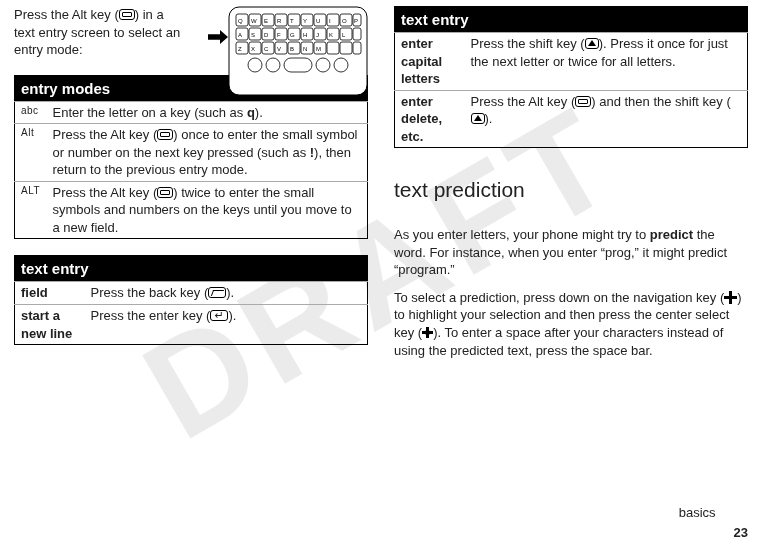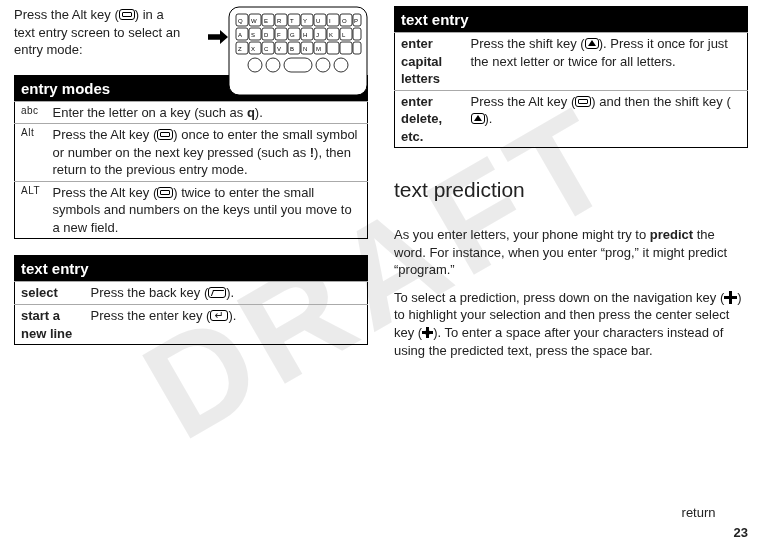--- a/index.html
+++ b/index.html
@@ -292,21 +292,21 @@
       </tr>
     </tbody>
       </table>
 
     <table class="box">
       <tbody>
           <tr>
             <th colspan="2">text entry</th>
           </tr>
       <tr>
-        <td class="action">select</td>
+        <td class="action">field</td>
         <td>Press the back key (<span class="icon-back"></span>).</td>
       </tr>
       <tr>
         <td class="action">start a new line</td>
         <td>Press the enter key (<span class="icon-enter"></span>).</td>
       </tr>
     </tbody>
       </table>
   </div>
 
@@ -331,15 +331,15 @@
     <p class="body">
       As you enter letters, your phone might try to <b>predict</b> the word. For instance, when you enter “prog,” it might predict “program.”
     </p>
     <p class="body">
       To select a prediction, press down on the navigation key (<span class="icon-nav"></span>) to highlight your selection and then press the center select key (<span class="icon-center"><span class="dot"></span></span>). To enter a space after your characters instead of using the predicted text, press the space bar.
     </p>
   </div>
 </div>
 
 <div class="footer">
-  <span>return</span>
+  <span>basics</span>
   <span class="pagenum">23</span>
 </div>
 
 </body></html>

